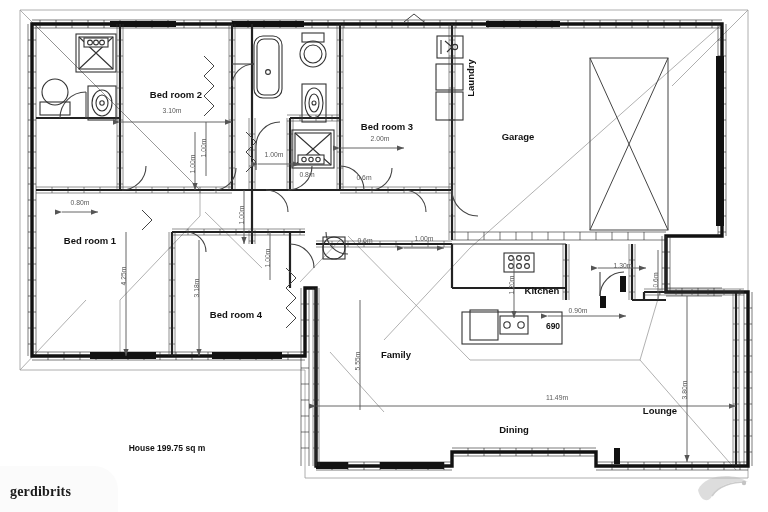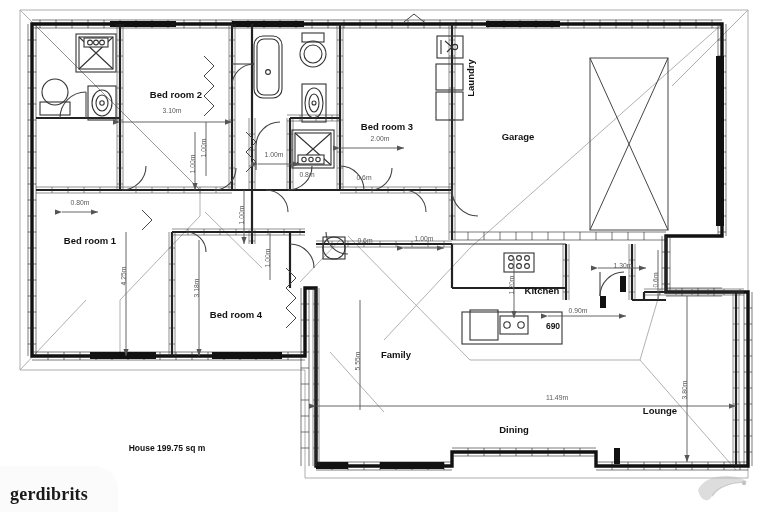--- a/index.html
+++ b/index.html
@@ -2,21 +2,21 @@
 <html><head>
 <meta charset="utf-8">
 <title>Floor Plan</title>
 <style>
   html,body{margin:0;padding:0;background:#fff;}
   body{width:768px;height:512px;overflow:hidden;
        font-family:"Liberation Sans",sans-serif;}
   #stage{position:relative;width:768px;height:512px;background:#ffffff;}
   svg#plan{position:absolute;left:0;top:0;width:768px;height:512px;display:block;}
   .wm-left{position:absolute;left:10px;top:484px;font-family:"Liberation Serif",serif;
-           font-weight:bold;font-size:18px;color:#1a1a1a;letter-spacing:.2px;}
+           font-weight:bold;font-size:14px;color:#1a1a1a;letter-spacing:.2px;}
   .wm-left-bg{position:absolute;left:0;top:466px;width:118px;height:46px;
               background:#fbfbfb;border-radius:0 24px 0 0;}
   .logo-wm{position:absolute;right:6px;bottom:4px;width:74px;height:44px;opacity:.5;}
 </style>
 </head>
 <body>
 
 <div id="stage">
 
   <svg id="plan" viewBox="0 0 768 512" xmlns="http://www.w3.org/2000/svg">

